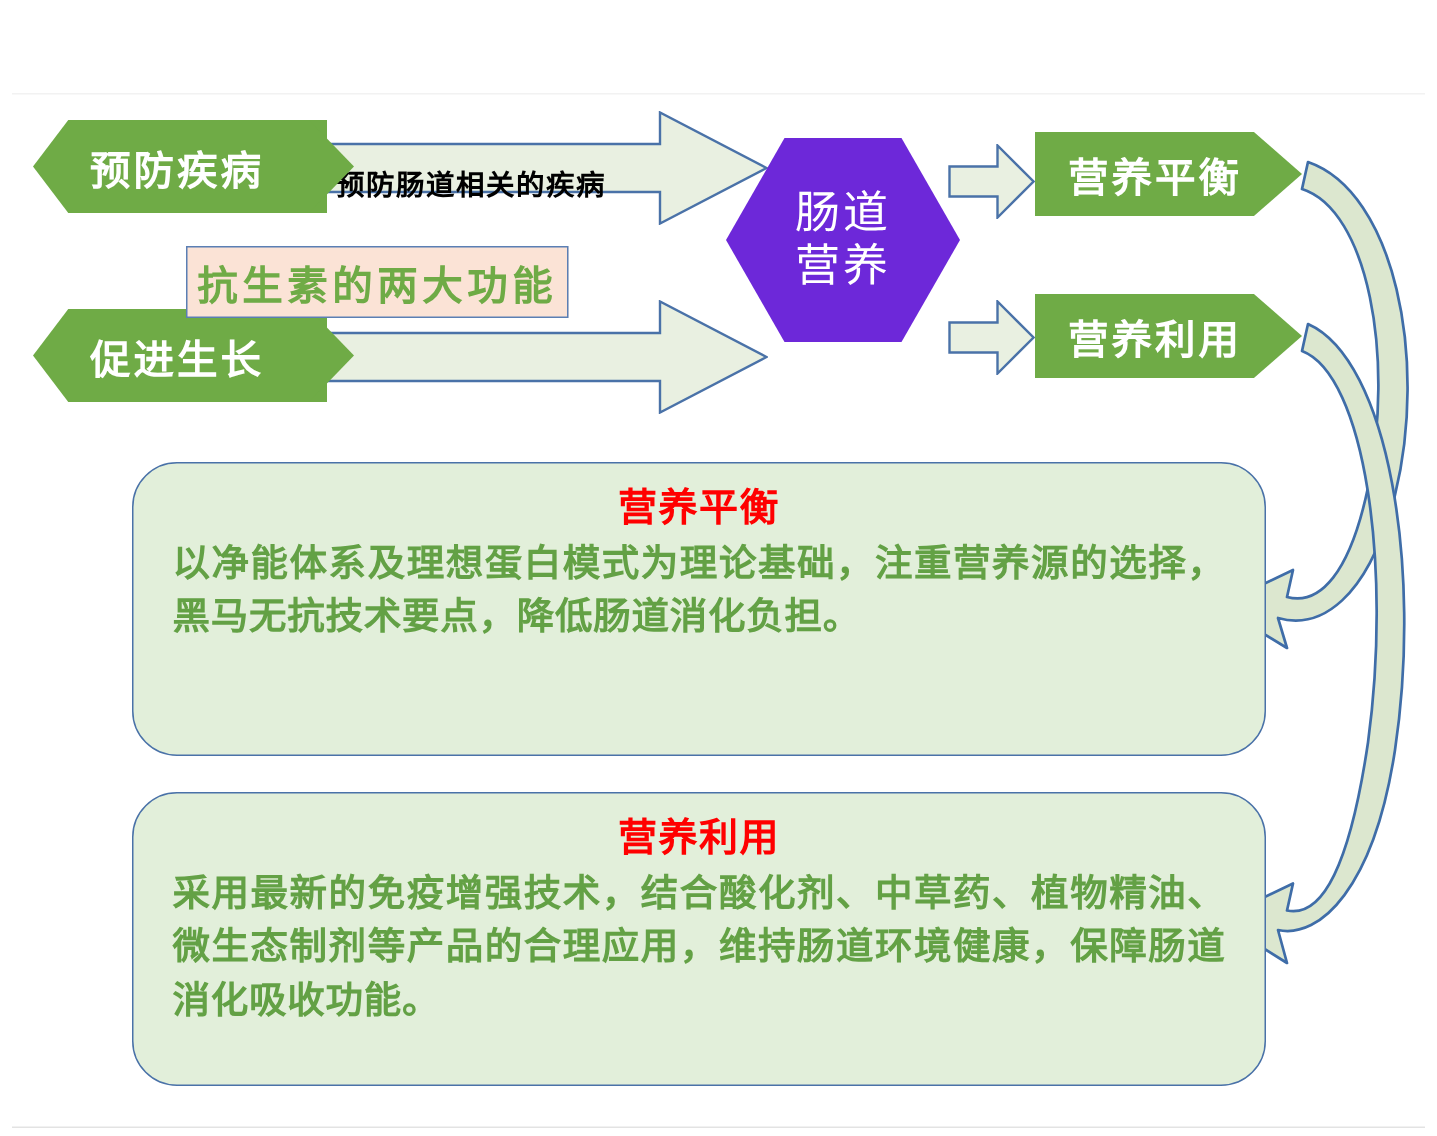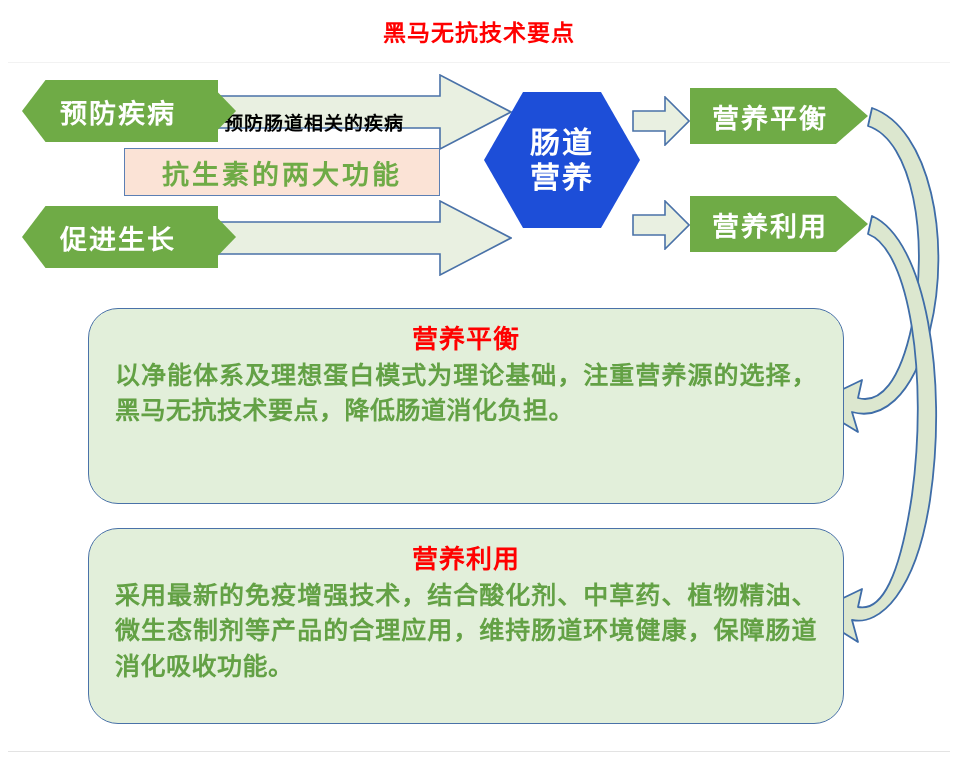--- a/index.html
+++ b/index.html
@@ -92,24 +92,24 @@
     letter-spacing: 3px;
     display: flex;
     align-items: center;
     justify-content: center;
     box-sizing: border-box;
   }
 
   
   #hexagon {
     position: absolute;
-    background: #1d4ed8;
+    background: #6d28d9;
     color: #ffffff;
     font-size: 30px;
-    font-weight: bold;
+    font-weight: normal;
     line-height: 1.18;
     letter-spacing: 2px;
     clip-path: polygon(25% 0%, 75% 0%, 100% 50%, 75% 100%, 25% 100%, 0% 50%);
     display: flex;
     align-items: center;
     justify-content: center;
     text-align: center;
   }
 
   
@@ -187,42 +187,41 @@
     background: #F2F2F2;
   }
 </style>
 </head>
 <body>
 
 <div id="slide">
 
   <div id="separator-top"></div>
 
-  <div id="title">黑马无抗技术要点</div>
 
   <svg class="arrow-box-svg" style="left:212px; top:74px;" width="300" height="76" viewBox="0 0 300 76">
     <polygon points="1,22 228,22 228,1 299,38 228,75 228,54 1,54" fill="#E9F0E1" stroke="#4A72A8" stroke-width="1.6"></polygon>
   </svg>
   <div class="arrow-box-label" style="left:224px; top:95px; width:215px; height:52px;">预防肠道相关的疾病</div>
 
   <svg class="arrow-box-svg" style="left:212px; top:200px;" width="300" height="76" viewBox="0 0 300 76">
     <polygon points="1,22 228,22 228,1 299,38 228,75 228,54 1,54" fill="#E9F0E1" stroke="#4A72A8" stroke-width="1.6"></polygon>
   </svg>
 
   <div class="shape-text chev-left" style="left:22px; top:80px;">
     <span>预防疾病</span>
   </div>
   <div class="chev-left-tip" style="left:206px; top:80px;"></div>
 
   <div class="shape-text chev-left" style="left:22px; top:206px;">
     <span>促进生长</span>
   </div>
   <div class="chev-left-tip" style="left:206px; top:206px;"></div>
 
-  <div id="pink-box" style="left:124px; top:148px; width:316px; height:48px;">
+  <div id="pink-box" style="left:124px; top:164px; width:255px; height:48px;">
     <span>抗生素的两大功能</span>
   </div>
 
   <div id="hexagon" style="left:484px; top:92px; width:156px; height:136px;">
     <span><span>肠道</span><br><span>营养</span></span>
   </div>
 
   <svg class="small-arrow" style="left:632px; top:96px;" width="58" height="50" viewBox="0 0 58 50">
     <polygon points="1,15 33,15 33,1 57,25 33,49 33,35 1,35" fill="#E9F0E1" stroke="#4A72A8" stroke-width="1.6"></polygon>
   </svg>

